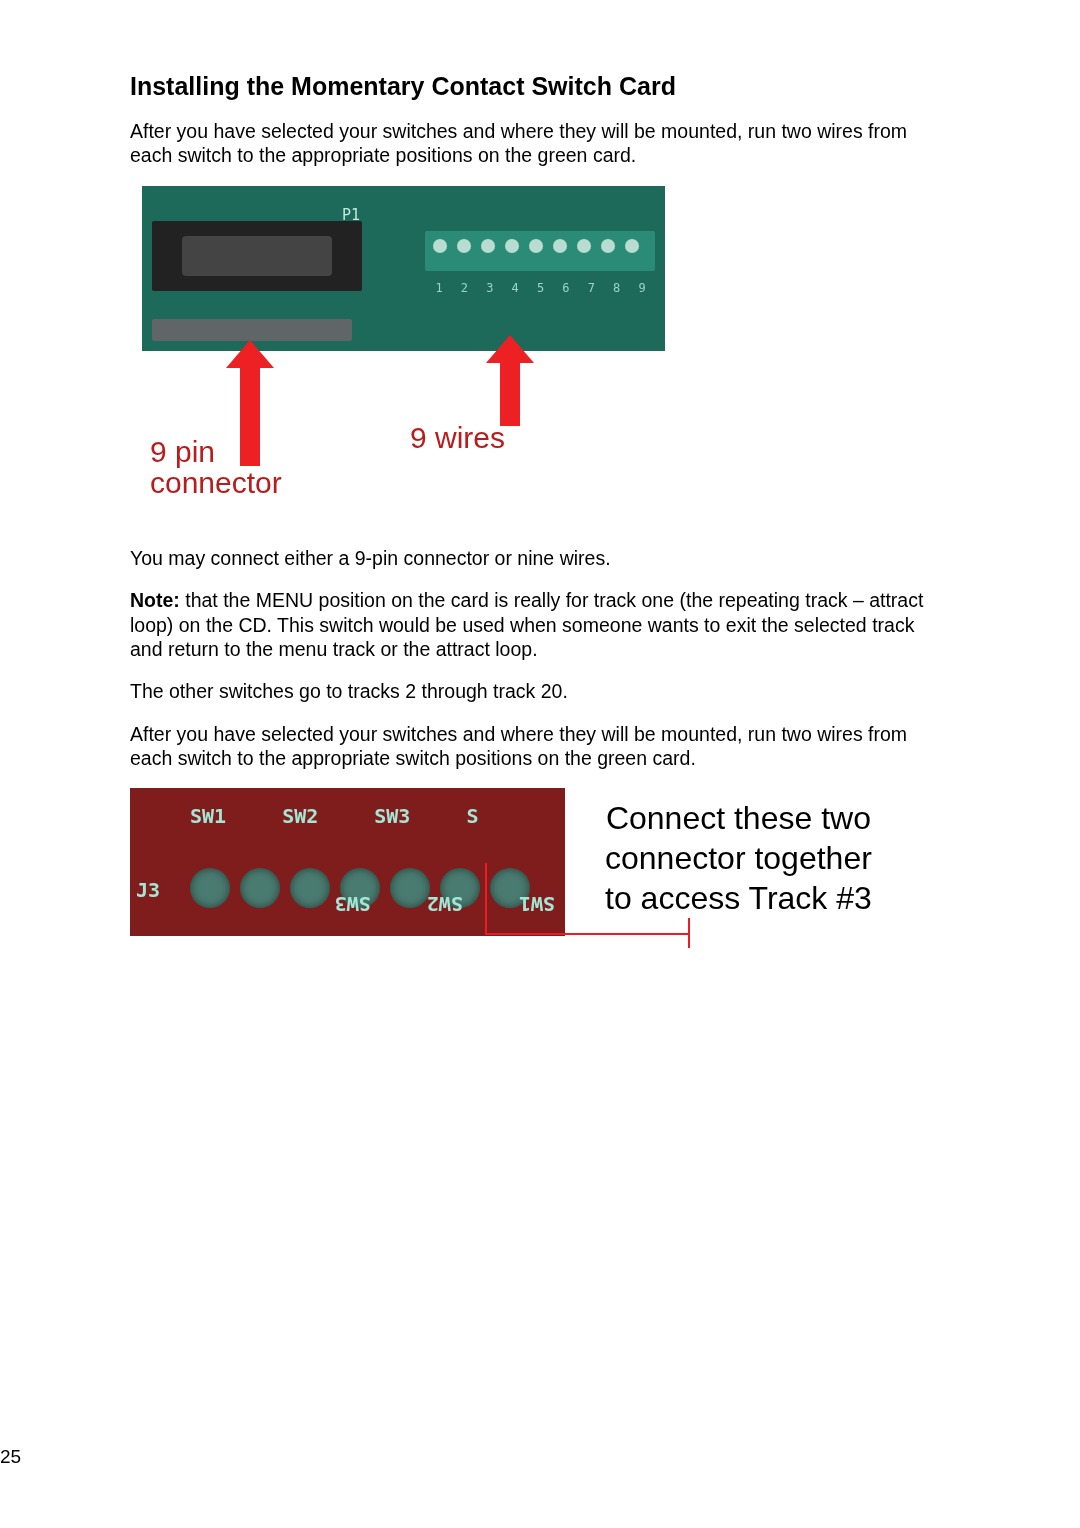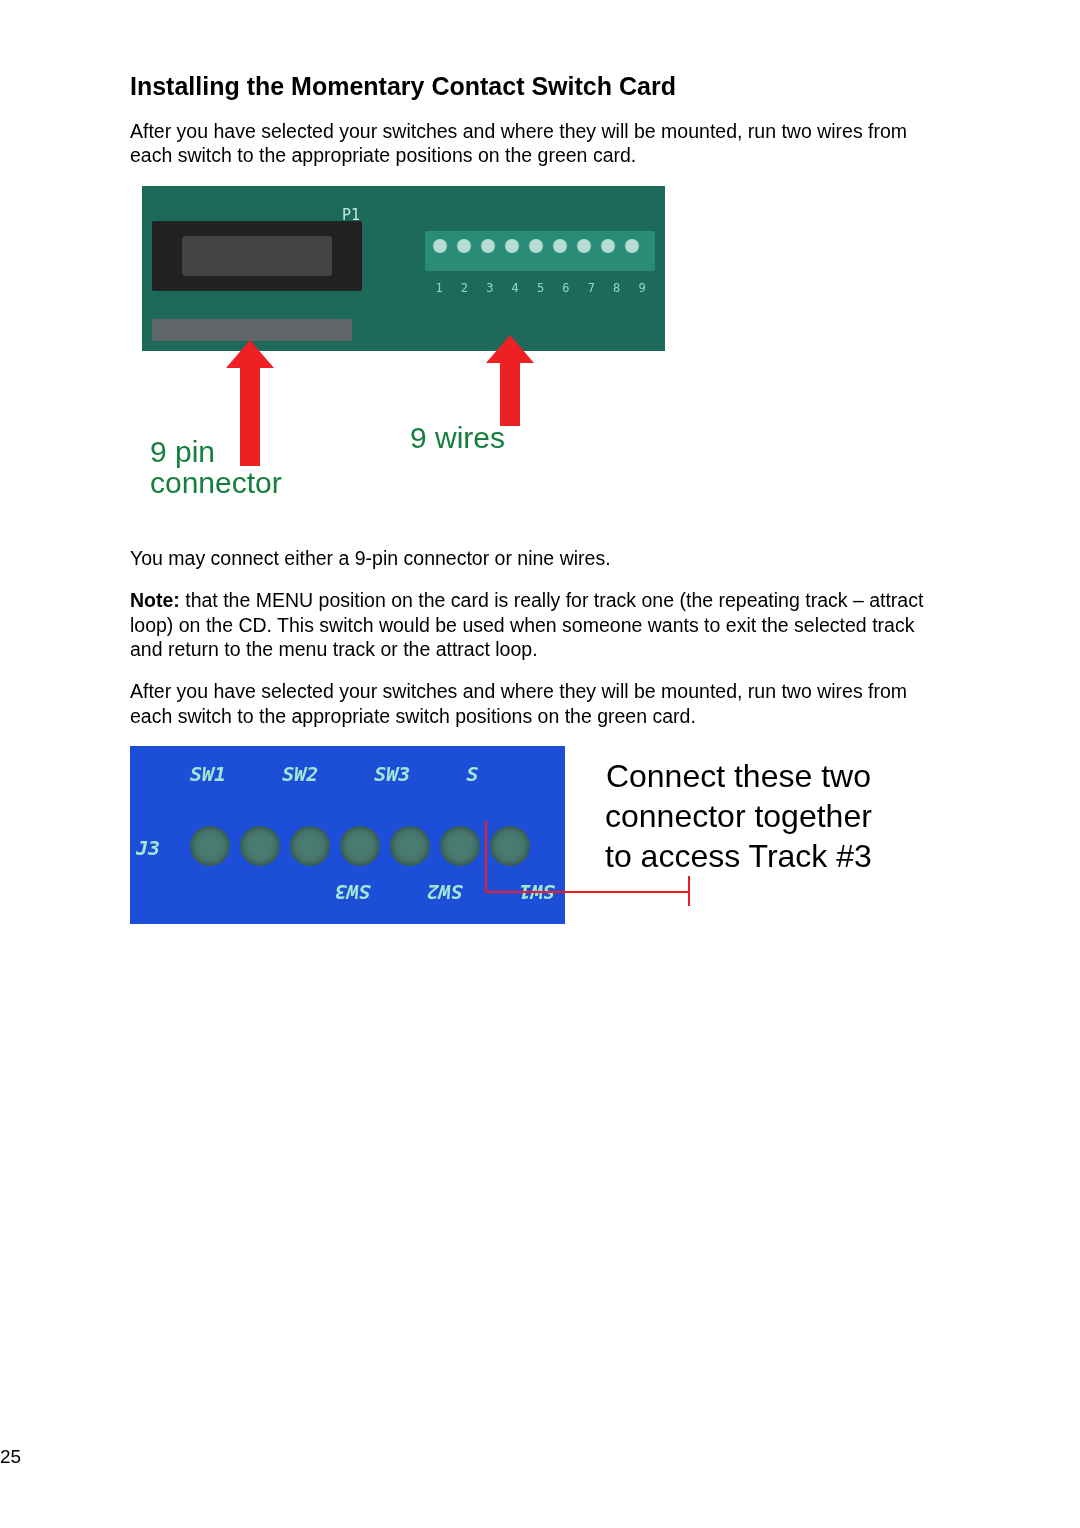--- a/index.html
+++ b/index.html
@@ -105,38 +105,37 @@
     width:0; height:0;
     border-left:24px solid transparent;
     border-right:24px solid transparent;
     border-bottom:28px solid #ed2024;
   }
   .arrow1 { top:180px; left:110px; height:100px; }
   .arrow2 { top:175px; left:370px; height:65px; }
   .fig1-label {
     position:absolute;
     font-size:30px;
-    color:#15803d;
+    color:#b91c1c;
   }
   .lbl-left { top:250px; left:20px; line-height:1.05; }
   .lbl-right { top:235px; left:280px; }
 
   .figure2-wrap {
     display:flex;
     align-items:flex-start;
     gap:40px;
     margin-top:5px;
   }
   .figure2 {
     width: 435px;
-    height: 178px;
+    height: 148px;
     position:relative;
-    background:#1d4ed8;
+    background:#7f1d1d;
     overflow:hidden;
-    font-style:italic;
   }
   .figure2 .top-row {
     position:absolute; top:16px; left:60px; right:10px;
     display:flex; gap:56px;
     font-size:20px; color:#a4e6d6; font-family:monospace; font-weight:bold;
   }
   .figure2 .j3 {
     position:absolute; top:90px; left:6px;
     font-size:20px; color:#a4e6d6; font-family:monospace; font-weight:bold;
   }
@@ -230,20 +229,21 @@
     <div class="fig1-label lbl-left">9 pin<br>connector</div>
     <div class="fig1-label lbl-right">9 wires</div>
   </div>
 
   <p>You may connect either a 9-pin connector or nine wires.</p>
 
   <p>
     <span class="note-label">Note:</span><span> that the MENU position on the card is really for track one (the repeating track – attract loop) on the CD. This switch would be used when someone wants to exit the selected track and return to the menu track or the attract loop.</span>
   </p>
 
+  <p>The other switches go to tracks 2 through track 20.</p>
   <p>After you have selected your switches and where they will be mounted, run two wires from each switch to the appropriate switch positions on the green card.</p>
 
   <div class="figure2-wrap">
     <div class="figure2">
       <div class="top-row">
         <span>SW1</span>
         <span>SW2</span>
         <span>SW3</span>
         <span>S</span>
       </div>

